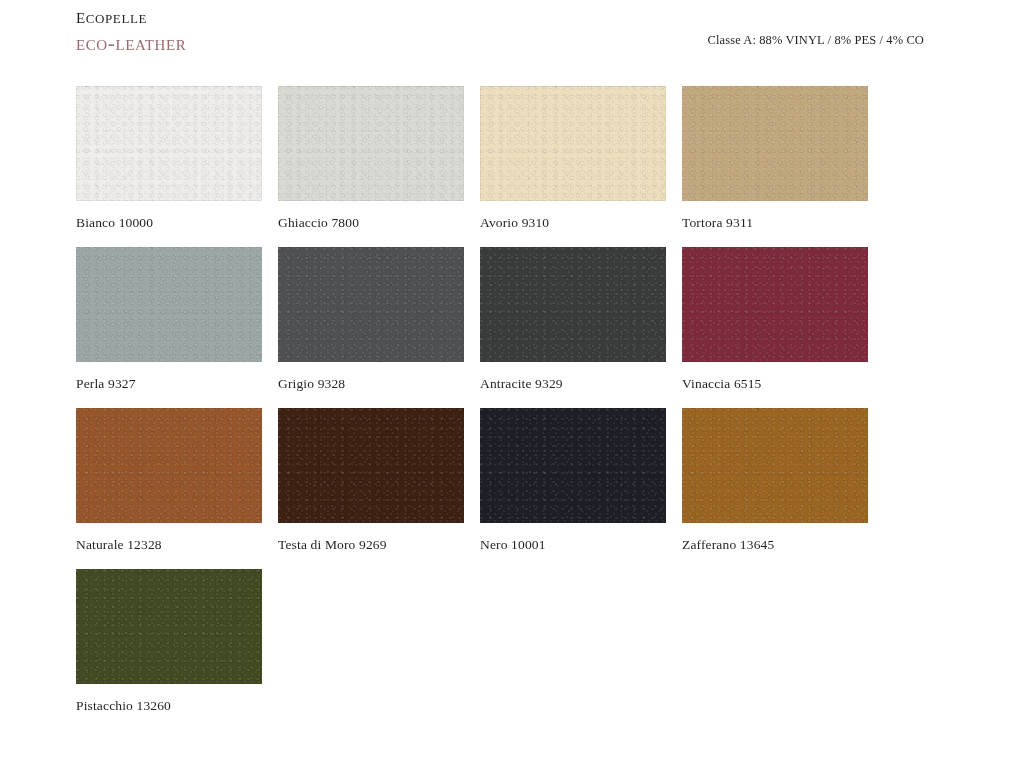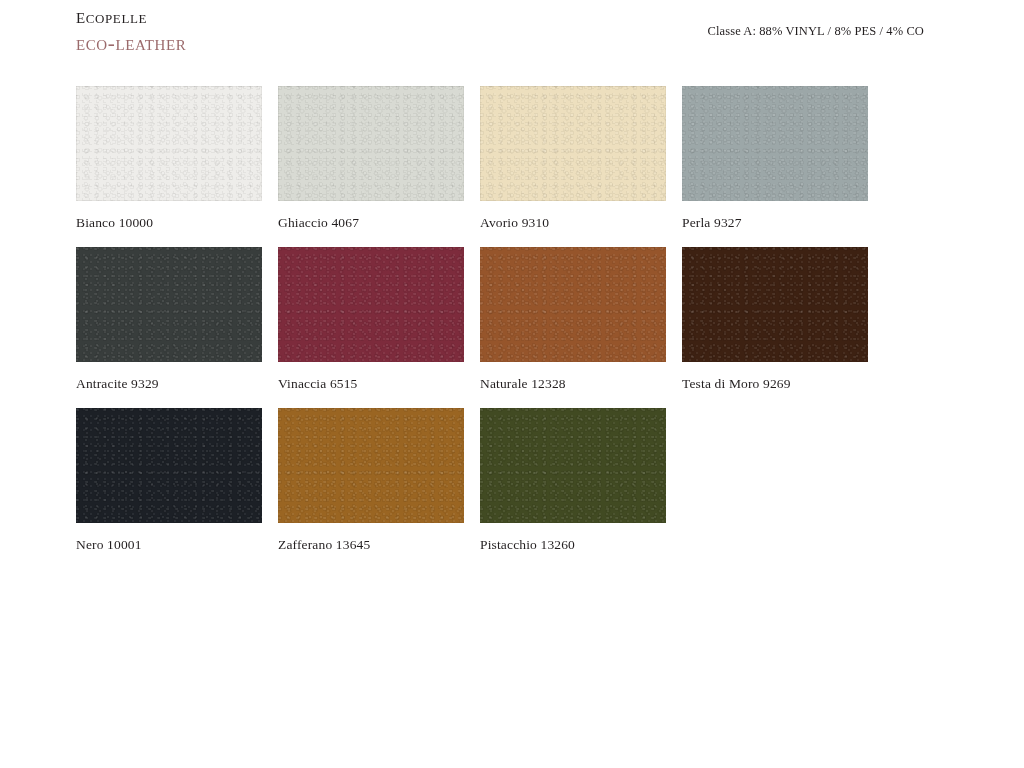--- a/index.html
+++ b/index.html
@@ -46,21 +46,21 @@
     letter-spacing: 0.6px;
     font-variant: small-caps;
     text-transform: lowercase;
     color: #9b6a6b;
     white-space: nowrap;
     margin-top: 2px;
   }
   .composition {
     position: absolute;
     right: 100px;
-    top: 24px;
+    top: 33px;
     font-family: "Liberation Serif", "DejaVu Serif", serif;
     font-size: 12.5px;
     line-height: 14px;
     color: #231f20;
     white-space: nowrap;
     letter-spacing: 0.1px;
   }
 
   
   .grid {
@@ -123,29 +123,37 @@
   <div class="composition">Classe A: 88% VINYL / 8% PES / 4% CO</div>
 </div>
 
 <div class="grid">
     <div class="cell">
       <div class="swatch light-edge" style="background-color: rgb(238, 237, 234);"></div>
       <div class="caption">Bianco 10000</div>
     </div>
     <div class="cell">
       <div class="swatch light-edge" style="background-color: rgb(216, 218, 211);"></div>
-      <div class="caption">Ghiaccio 4067</div>
+      <div class="caption">Ghiaccio 7800</div>
     </div>
     <div class="cell">
       <div class="swatch light-edge" style="background-color: rgb(237, 223, 190);"></div>
       <div class="caption">Avorio 9310</div>
     </div>
     <div class="cell">
+      <div class="swatch" style="background-color: rgb(194, 168, 127);"></div>
+      <div class="caption">Tortora 9311</div>
+    </div>
+    <div class="cell">
       <div class="swatch" style="background-color: rgb(156, 167, 168);"></div>
       <div class="caption">Perla 9327</div>
+    </div>
+    <div class="cell">
+      <div class="swatch" style="background-color: rgb(79, 80, 81);"></div>
+      <div class="caption">Grigio 9328</div>
     </div>
     <div class="cell">
       <div class="swatch" style="background-color: rgb(56, 61, 60);"></div>
       <div class="caption">Antracite 9329</div>
     </div>
     <div class="cell">
       <div class="swatch" style="background-color: rgb(125, 43, 60);"></div>
       <div class="caption">Vinaccia 6515</div>
     </div>
     <div class="cell">

